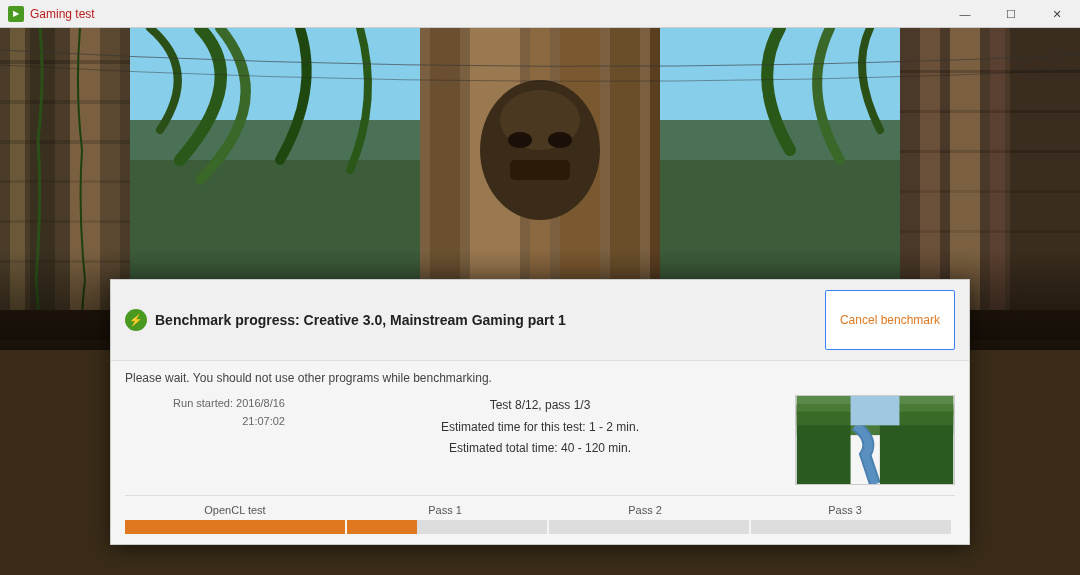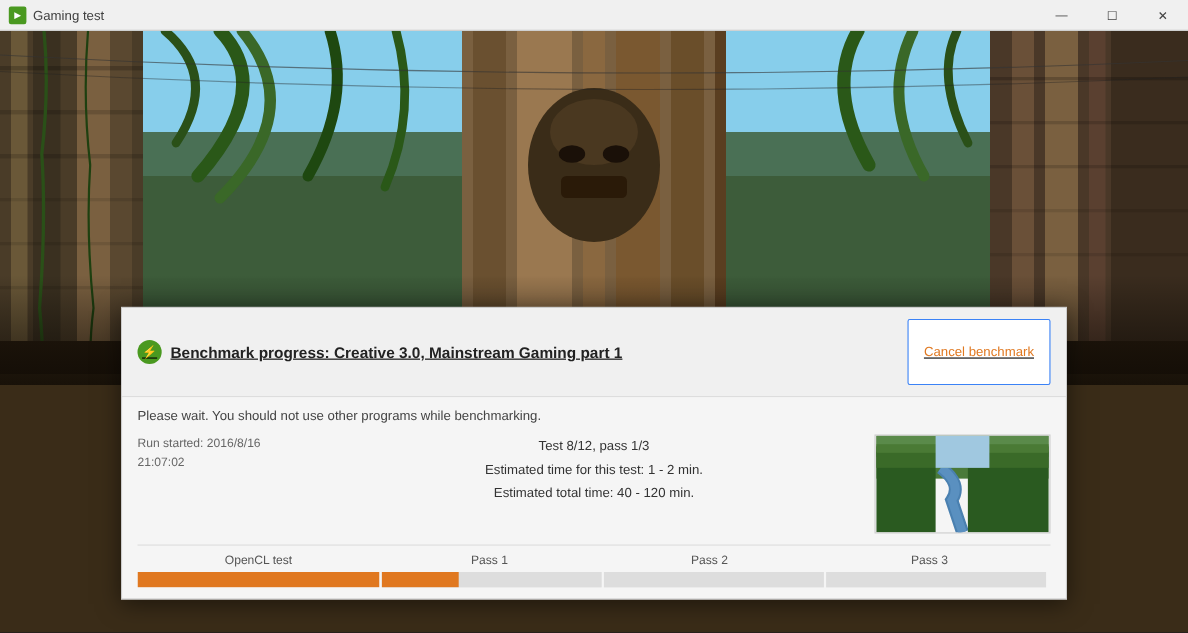--- a/index.html
+++ b/index.html
@@ -73,21 +73,21 @@
     }
 
     #title-icon::after {
       content: '▶';
       color: white;
       font-size: 8px;
     }
 
     #title-text {
       font-size: 12px;
-      color: #404040;
+      color: #b91c1c;
       text-align: right;
     }
 
     #title-controls {
       display: flex;
       height: 100%;
     }
 
     .title-btn {
       width: 46px;
@@ -115,21 +115,20 @@
       z-index: 50;
     }
 
     #dialog-header {
       display: flex;
       align-items: center;
       justify-content: space-between;
       padding: 10px 14px;
       background: #f0f0f0;
       border-bottom: 1px solid #ddd;
-      text-decoration: underline;
     }
 
     #dialog-title-left {
       display: flex;
       align-items: center;
       gap: 8px;
     }
 
     #dialog-logo {
       width: 22px; height: 22px;
@@ -172,20 +171,21 @@
     }
 
     #dialog-content {
       display: flex;
       gap: 14px;
     }
 
     #left-col {
       width: 160px;
       flex-shrink: 0;
+      text-align: right;
     }
 
     #run-info {
       font-size: 11px;
       color: #666;
       line-height: 1.6;
     }
 
     #middle-col {
       flex: 1;

